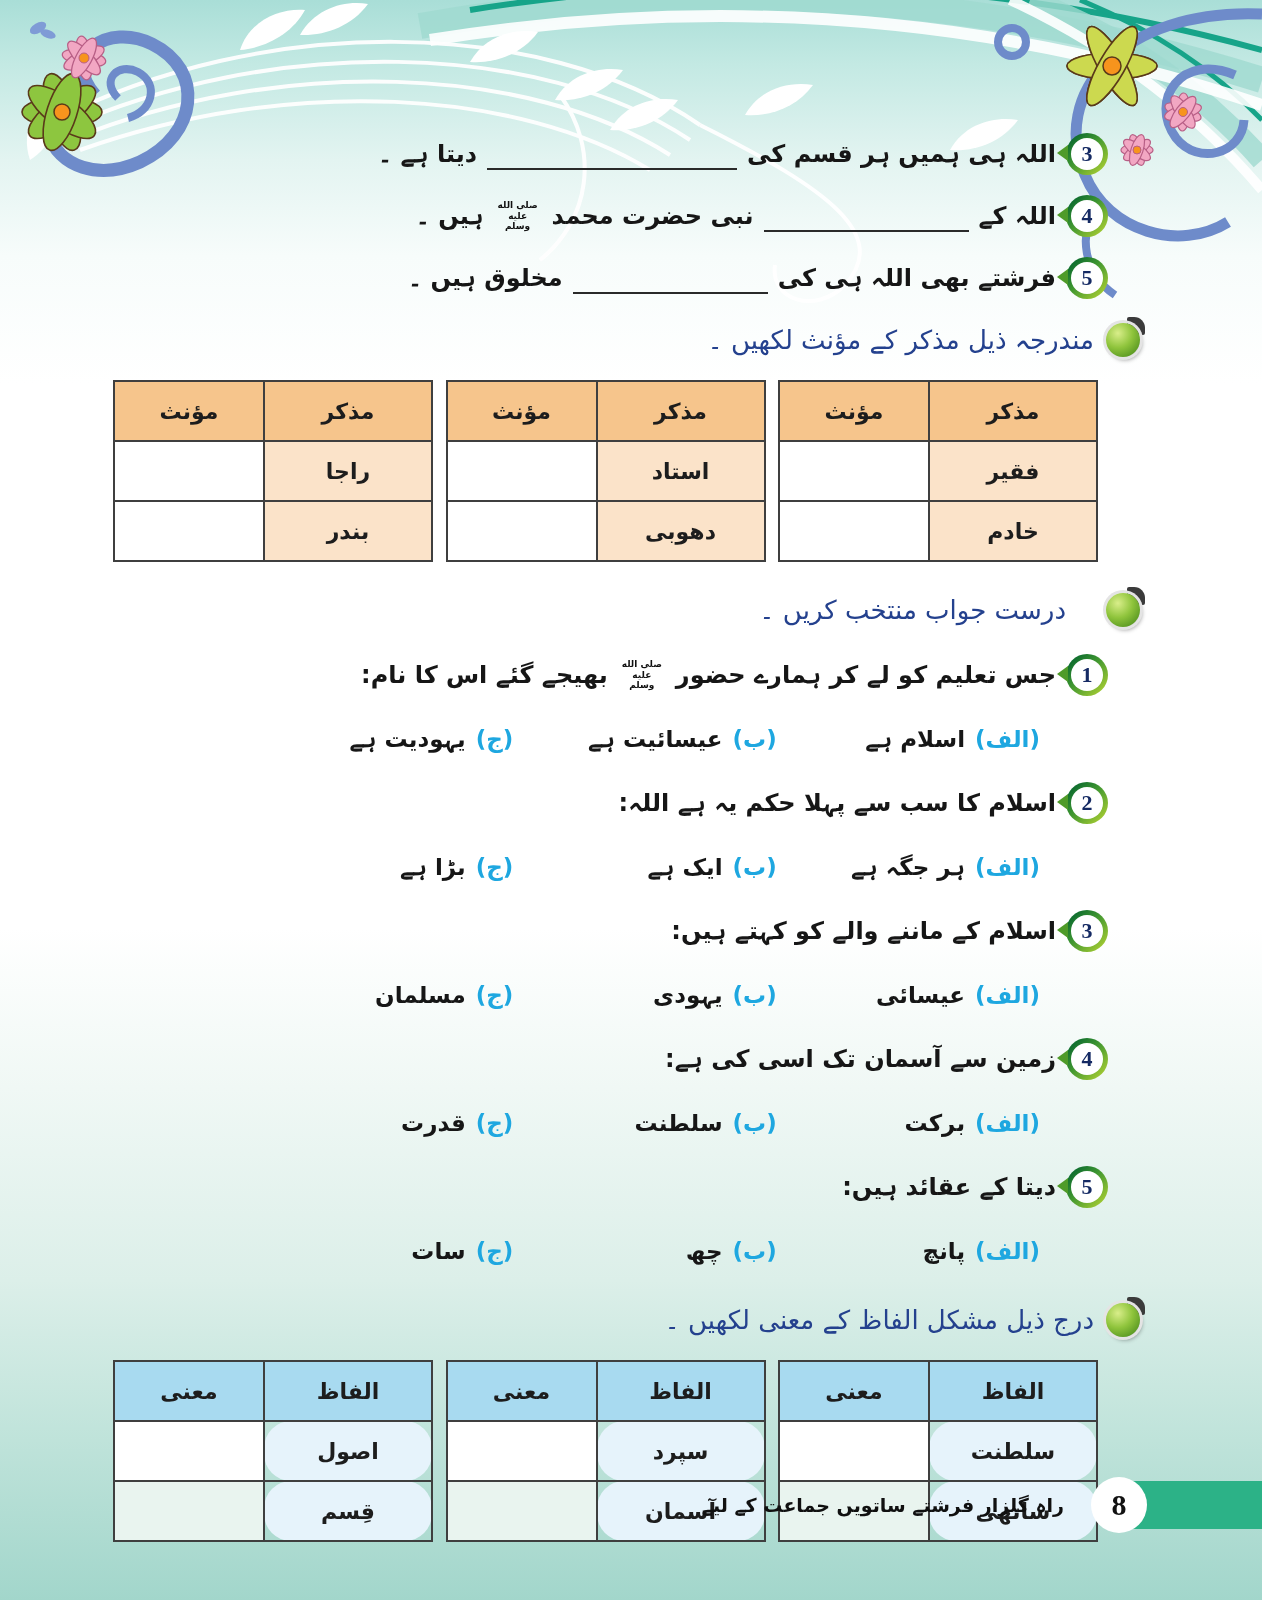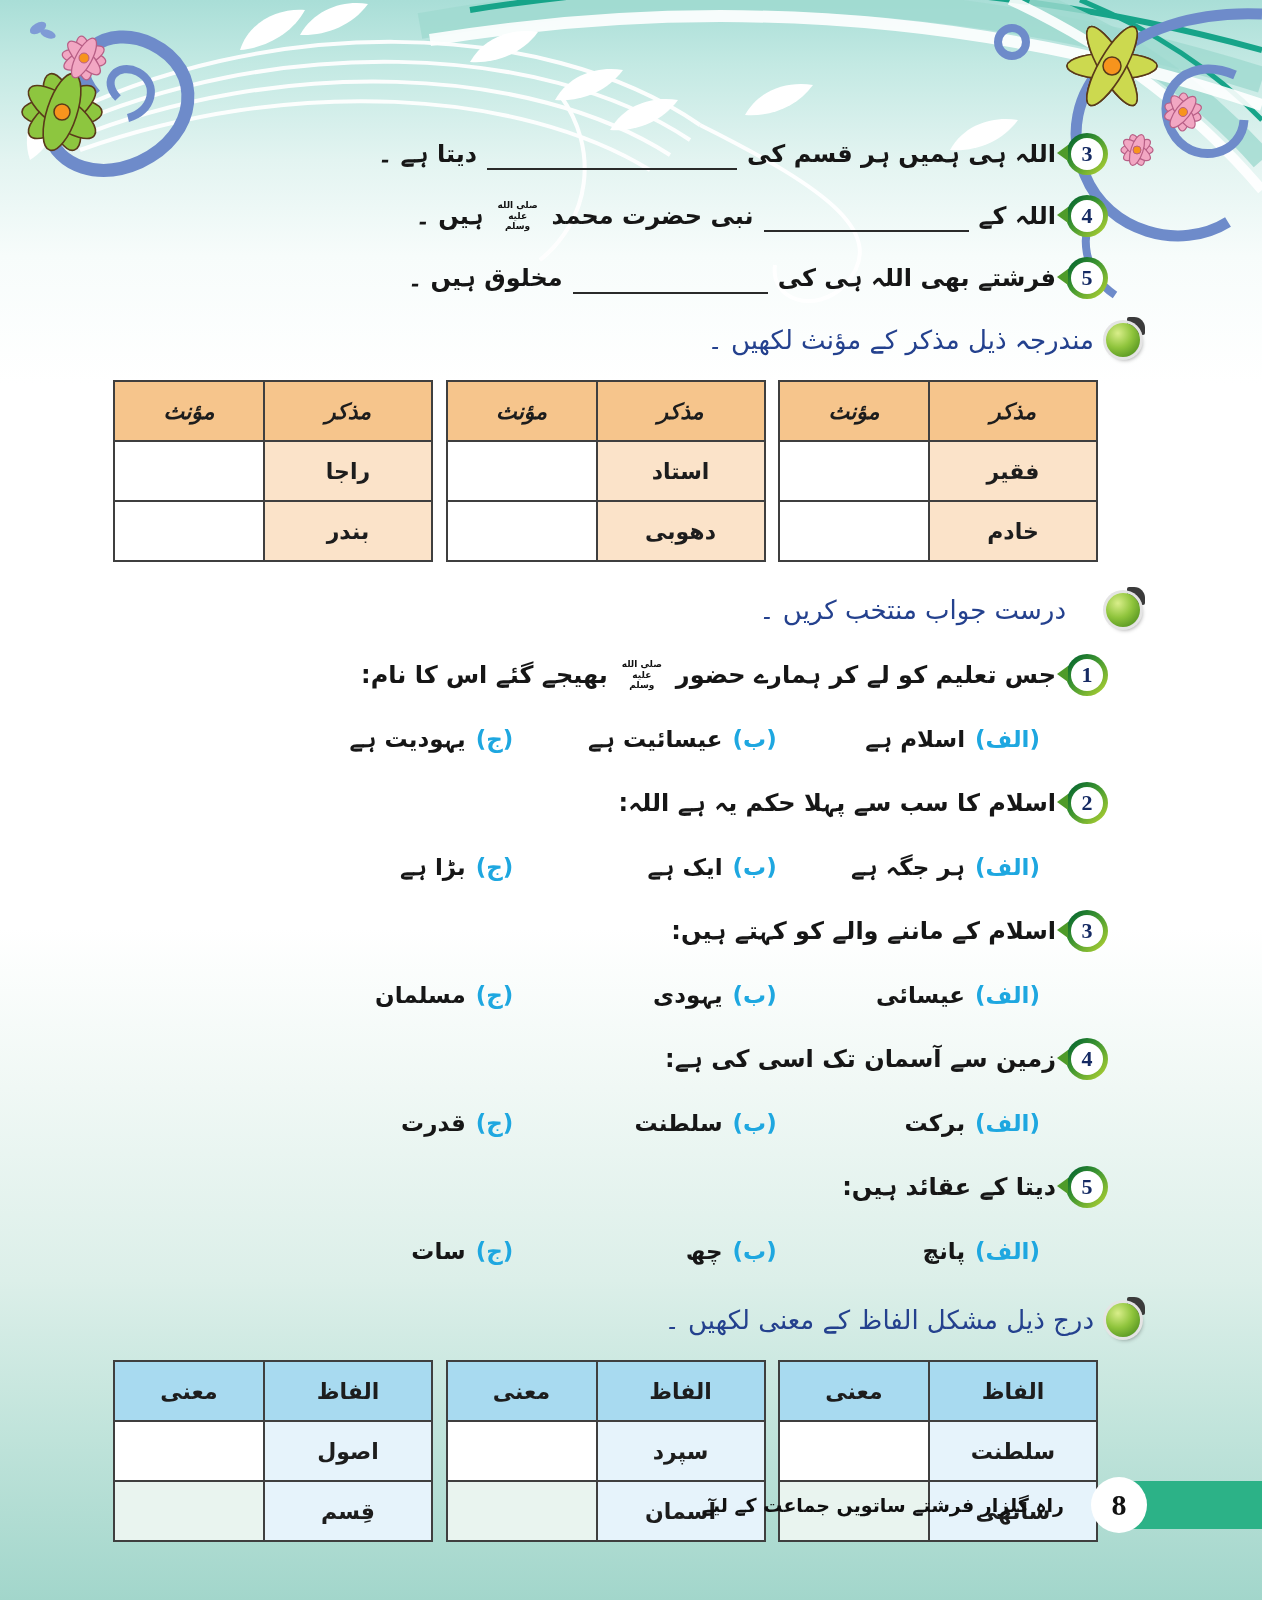--- a/index.html
+++ b/index.html
@@ -41,22 +41,22 @@
     color:#111; font-weight:bold; vertical-align:middle; margin:0 2px;}
 
   .section-heading{display:flex; align-items:center; gap:12px; margin:14px 122px 0 0; height:48px;}
   .heading-text{font-size:26px; font-weight:normal; color:#24418e; white-space:nowrap;}
 
   .table-band{display:flex; justify-content:space-between; margin:16px 164px 0 113px; width:985px;}
   table.wtable{border-collapse:collapse; width:318px; table-layout:fixed;}
   .wtable th,.wtable td{border:2px solid #3f3f3f; height:58px; text-align:center; vertical-align:middle;
     font-size:22px; font-weight:bold; color:#1d1d1d; padding:0;}
   .wtable col.c-word{width:168px;} .wtable col.c-blank{width:150px;}
-  .t-orange th{background:#f6c58c;font-style:italic;} .t-orange td.word{background:#fbe3c9;} .t-orange td.blankcell{background:#ffffff;}
-  .t-blue th{background:#a8daf0;} .t-blue td.word{background:#e6f3fb;}
+  .t-orange th{background:#f6c58c;} .t-orange td.word{background:#fbe3c9;} .t-orange td.blankcell{background:#ffffff;}
+  .t-blue th{background:#a8daf0;} .t-blue td.word{background:#e6f3fb;border-radius:27px;}
   .t-blue td.blankcell{background:#ffffff;} .t-blue tr:last-child td.blankcell{background:#e9f4ef;}
 
   .q-row{display:flex; align-items:center; gap:10px; margin:16px 154px 0 0; height:50px;}
   .opt-row{display:grid; grid-template-columns:repeat(3,1fr); width:790px; margin:16px 222px 0 auto; height:46px; align-items:center;}
   .opt{display:flex; align-items:center; gap:10px;}
   .opt-letter{font-size:23px; font-weight:bold; color:#1ea7e0; white-space:nowrap;}
   .opt-text{font-size:23px; font-weight:bold; color:#161616; white-space:nowrap;}
 
   .footer-bar{position:absolute; top:1481px; right:0; width:165px; height:48px; z-index:3;
     background:#2cb287; border-radius:26px 0 0 26px;}

